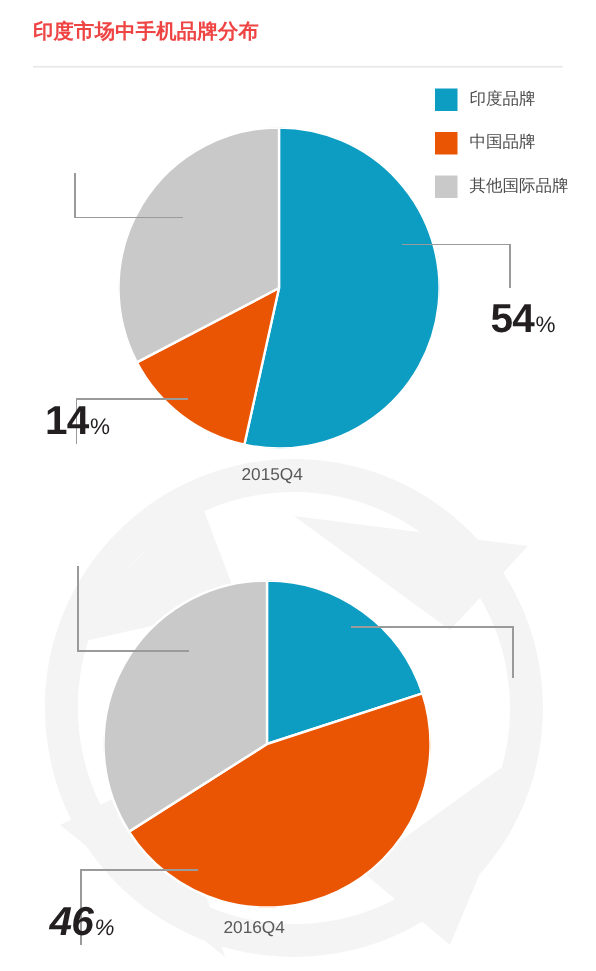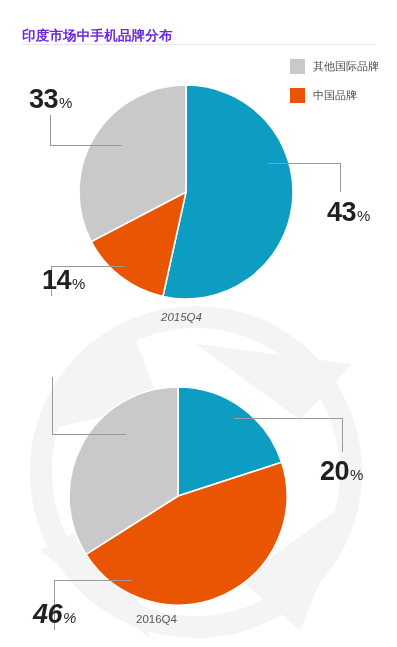--- a/index.html
+++ b/index.html
@@ -36,24 +36,23 @@
   }
 
   
   .chart-title {
     position: absolute;
     left: 22px;
     top: 12px;
     font-size: 13.5px;
     font-weight: 700;
     letter-spacing: 0.2px;
-    color: #6d28d9;
+    color: #ef4444;
     white-space: nowrap;
     z-index: 5;
-    margin-top: 15px;
   }
   .title-divider {
     position: absolute;
     left: 22px;
     top: 44px;
     width: 353px;
     height: 1px;
     background: #e6e6e6;
     z-index: 5;
   }
@@ -115,35 +114,35 @@
     letter-spacing: -0.5px;
   }
   .value-label .pct {
     font-size: 15px;
     font-weight: 400;
     margin-left: 1px;
   }
 
   #label-2015-other { left: 29px;  top: 86px; }
   #label-2015-india { left: 327px; top: 199px; }
-  #label-2015-china { left: 30px;  top: 267px; margin-left: 12px; }
+  #label-2015-china { left: 30px;  top: 267px; }
   #label-2016-other { left: 30px;  top: 348px; }
   #label-2016-india { left: 320px; top: 458px; }
   #label-2016-china { left: 33px;  top: 601px; font-style: italic; }
 
   
   .pie-caption {
     position: absolute;
     z-index: 7;
     font-size: 11.5px;
     color: #58585a;
     white-space: nowrap;
   }
-  #caption-2015 { left: 161px; top: 311px; font-style: italic; }
-  #caption-2016 { left: 136px; top: 613px; }
+  #caption-2015 { left: 161px; top: 311px; }
+  #caption-2016 { left: 149px; top: 613px; }
 </style>
 </head>
 <body>
 
 <div id="stage">
 
   <svg class="watermark" viewBox="0 0 397 347" xmlns="http://www.w3.org/2000/svg">
     <g fill="#f4f4f4">
       <path d="M196 6 C104 6 30 80 30 172 C30 264 104 338 196 338 C288 338 362 264 362 172 C362 80 288 6 196 6 Z M196 28 C276 28 340 92 340 172 C340 252 276 316 196 316 C116 316 52 252 52 172 C52 92 116 28 196 28 Z"></path>
       <path d="M196 44 L352 64 L300 120 Z"></path>
@@ -151,26 +150,30 @@
       <path d="M150 338 L40 250 L112 214 Z"></path>
       <path d="M36 132 L132 30 L160 104 Z"></path>
     </g>
   </svg>
 
   <div class="chart-title">印度市场中手机品牌分布</div>
   <div class="title-divider"></div>
 
   <div class="legend">
     <div class="legend-item">
-      <span class="legend-swatch" style="background:#c9c9c9"></span>
-      <span class="legend-label">其他国际品牌</span>
+      <span class="legend-swatch" style="background:#0d9dc3"></span>
+      <span class="legend-label">印度品牌</span>
     </div>
     <div class="legend-item">
       <span class="legend-swatch" style="background:#ea5504"></span>
       <span class="legend-label">中国品牌</span>
+    </div>
+    <div class="legend-item">
+      <span class="legend-swatch" style="background:#c9c9c9"></span>
+      <span class="legend-label">其他国际品牌</span>
     </div>
   </div>
 
   <svg class="pie" id="pie-2015" viewBox="0 0 214 214" xmlns="http://www.w3.org/2000/svg">
     <g>
       <path d="M 107 107 L 107.00 0.00 A 107 107 0 1 1 83.89 211.47 Z" fill="#0d9dc3" stroke="#ffffff" stroke-width="1.6" stroke-linejoin="round"></path>
       <path d="M 107 107 L 83.89 211.47 A 107 107 0 0 1 12.20 156.61 Z" fill="#ea5504" stroke="#ffffff" stroke-width="1.6" stroke-linejoin="round"></path>
       <path d="M 107 107 L 12.20 156.61 A 107 107 0 0 1 107.00 0.00 Z" fill="#c9c9c9" stroke="#ffffff" stroke-width="1.6" stroke-linejoin="round"></path>
     </g>
   </svg>
@@ -187,33 +190,27 @@
     <g stroke="#9a9a9a" stroke-width="1" fill="none" shape-rendering="crispEdges">
       <path d="M50 115 L50 145 L122 145"></path>
       <path d="M268 163 L340 163 L340 192"></path>
       <path d="M51 296 L51 266 L125 266"></path>
       <path d="M52 377 L52 434 L126 434"></path>
       <path d="M234 418 L342 418 L342 452"></path>
       <path d="M54 630 L54 580 L132 580"></path>
     </g>
   </svg>
 
-  <div class="value-label" id="label-2015-other">
-    <span class="num">33</span><span class="pct">%</span>
-  </div>
   <div class="value-label" id="label-2015-india">
-    <span class="num">43</span><span class="pct">%</span>
+    <span class="num">54</span><span class="pct">%</span>
   </div>
   <div class="value-label" id="label-2015-china">
     <span class="num">14</span><span class="pct">%</span>
   </div>
 
-  <div class="value-label" id="label-2016-india">
-    <span class="num">20</span><span class="pct">%</span>
-  </div>
   <div class="value-label" id="label-2016-china">
     <span class="num">46</span><span class="pct">%</span>
   </div>
 
   <div class="pie-caption" id="caption-2015">2015Q4</div>
   <div class="pie-caption" id="caption-2016">2016Q4</div>
 
 </div>
 
 </body></html>

